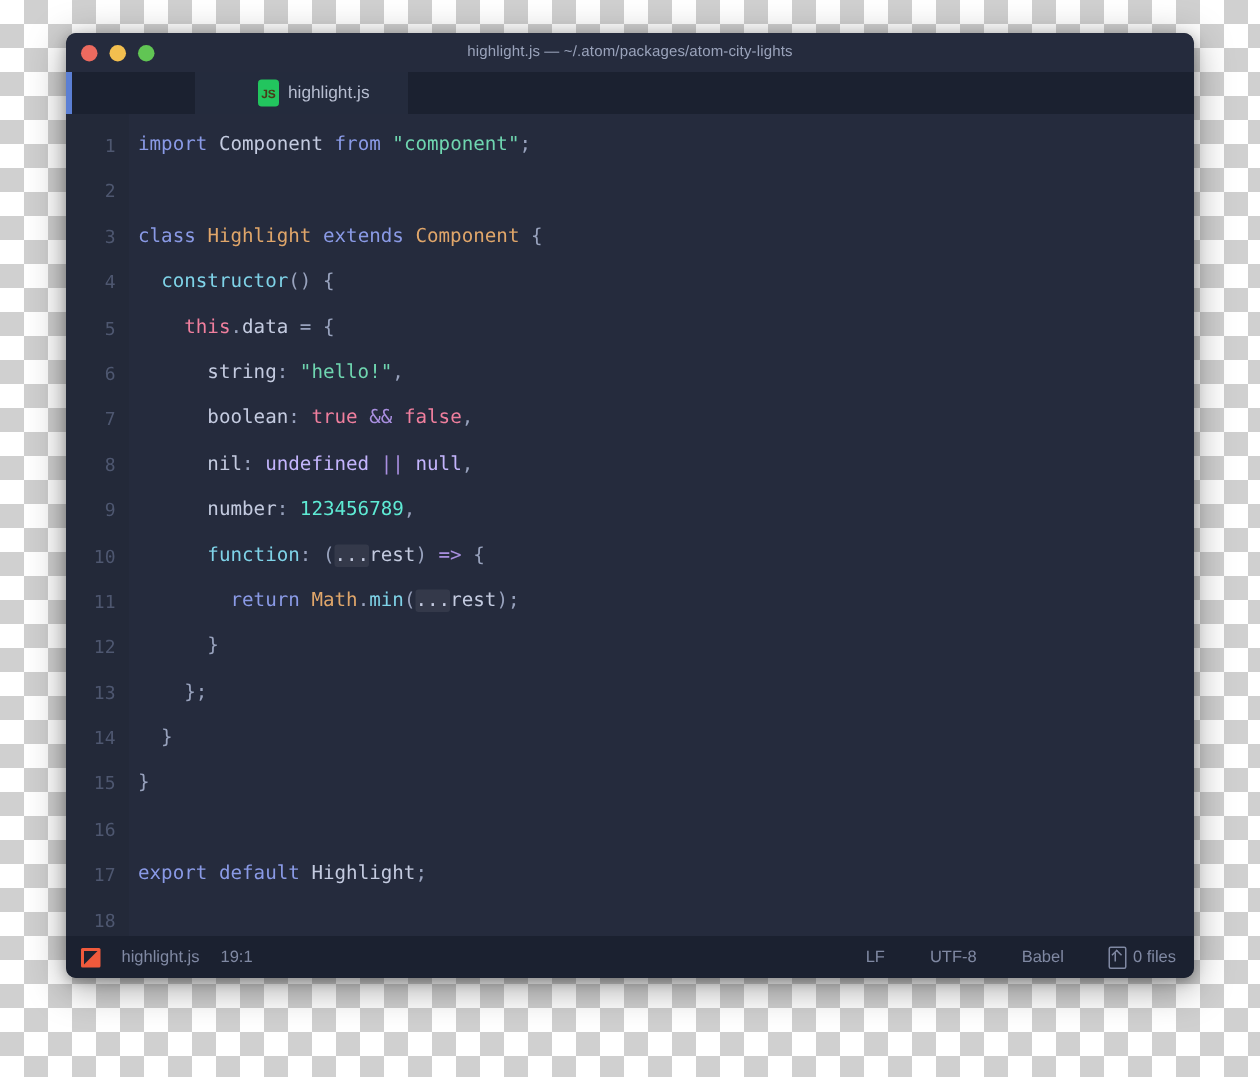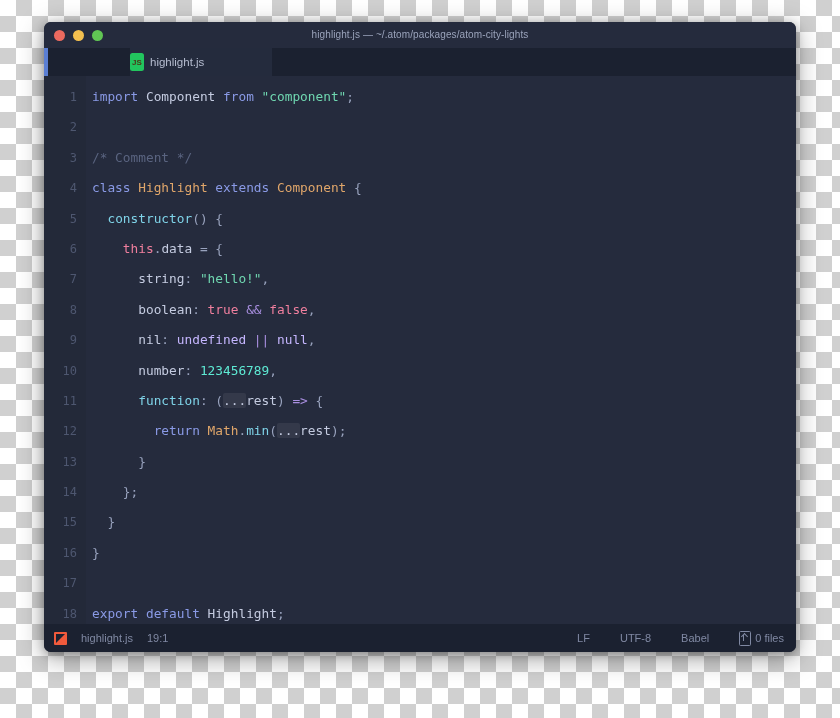--- a/index.html
+++ b/index.html
@@ -90,20 +90,21 @@
     border-radius: 2.5px;
     background: #22c55e;
     color: #4a3a18;
     font-size: 8px;
     font-weight: bold;
     display: flex;
     align-items: center;
     justify-content: center;
     font-family: "Liberation Sans", sans-serif;
     flex: 0 0 14px;
+    margin-left: 42px;
   }
   .tab-label {
     font-size: 11.5px;
     color: #b6bdd0;
     white-space: nowrap;
   }
   #tabbar-rest { flex: 1 1 auto; background: #1b2130; }
 
   
   #editor {
@@ -260,21 +261,20 @@
         <div class="ln">13</div>
         <div class="ln">14</div>
         <div class="ln">15</div>
         <div class="ln">16</div>
         <div class="ln">17</div>
         <div class="ln">18</div>
       </div>
     <div id="code">
         <div class="cl"><span class="t-kw">import</span><span class="t-punc"> </span><span class="t-ident">Component</span><span class="t-punc"> </span><span class="t-kw">from</span><span class="t-punc"> </span><span class="t-str">"component"</span><span class="t-punc">;</span></div>
         <div class="cl">&nbsp;</div>
-        <div class="cl"><span class="t-com">/* Comment */</span></div>
         <div class="cl"><span class="t-kw">class</span><span class="t-punc"> </span><span class="t-cls">Highlight</span><span class="t-punc"> </span><span class="t-kw">extends</span><span class="t-punc"> </span><span class="t-cls">Component</span><span class="t-punc"> </span><span class="t-punc">{</span></div>
         <div class="cl"><span class="t-punc">  </span><span class="t-fn">constructor</span><span class="t-punc">() {</span></div>
         <div class="cl"><span class="t-punc">    </span><span class="t-this">this</span><span class="t-punc">.</span><span class="t-prop">data</span><span class="t-punc"> = {</span></div>
         <div class="cl"><span class="t-punc">      </span><span class="t-prop">string</span><span class="t-punc">: </span><span class="t-str">"hello!"</span><span class="t-punc">,</span></div>
         <div class="cl"><span class="t-punc">      </span><span class="t-prop">boolean</span><span class="t-punc">: </span><span class="t-bool">true</span><span class="t-punc"> </span><span class="t-op">&amp;&amp;</span><span class="t-punc"> </span><span class="t-bool">false</span><span class="t-punc">,</span></div>
         <div class="cl"><span class="t-punc">      </span><span class="t-prop">nil</span><span class="t-punc">: </span><span class="t-null">undefined</span><span class="t-punc"> </span><span class="t-op">||</span><span class="t-punc"> </span><span class="t-null">null</span><span class="t-punc">,</span></div>
         <div class="cl"><span class="t-punc">      </span><span class="t-prop">number</span><span class="t-punc">: </span><span class="t-num">123456789</span><span class="t-punc">,</span></div>
         <div class="cl"><span class="t-punc">      </span><span class="t-fn">function</span><span class="t-punc">: (</span><span class="t-spread">...</span><span class="t-ident">rest</span><span class="t-punc">) </span><span class="t-op">=&gt;</span><span class="t-punc"> {</span></div>
         <div class="cl"><span class="t-punc">        </span><span class="t-kw">return</span><span class="t-punc"> </span><span class="t-cls">Math</span><span class="t-punc">.</span><span class="t-fn">min</span><span class="t-punc">(</span><span class="t-spread">...</span><span class="t-ident">rest</span><span class="t-punc">);</span></div>
         <div class="cl"><span class="t-punc">      }</span></div>

